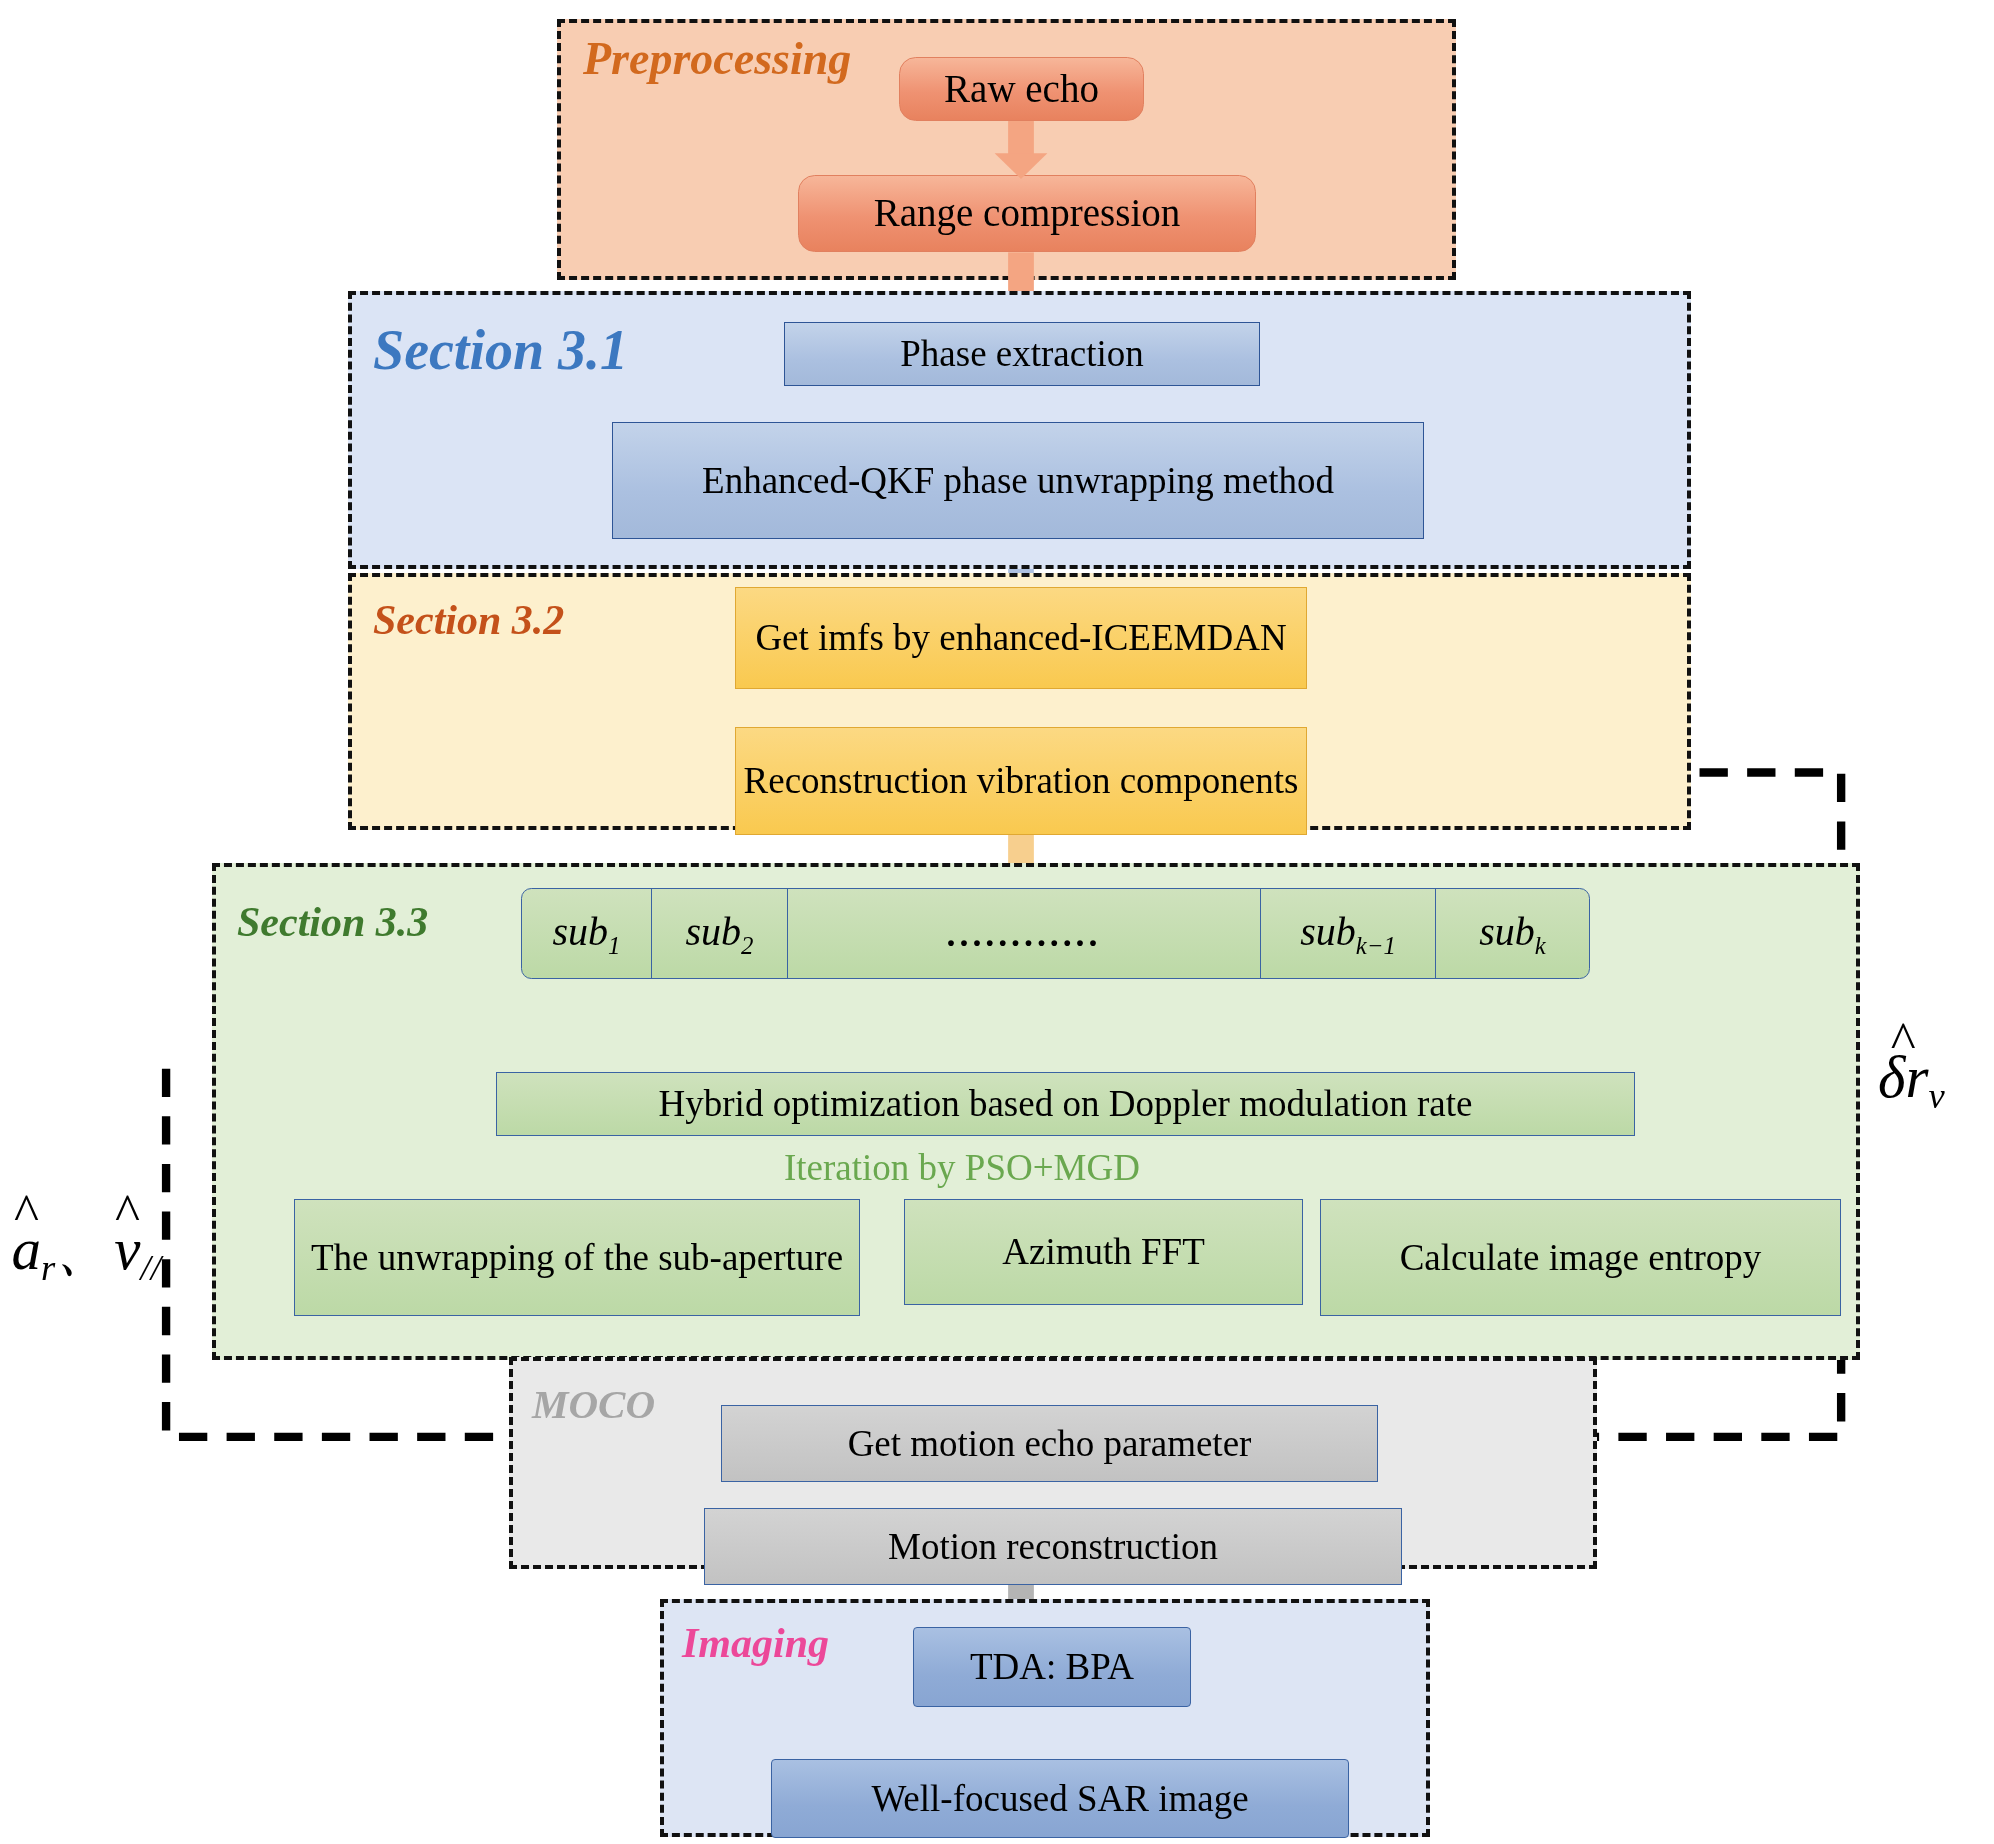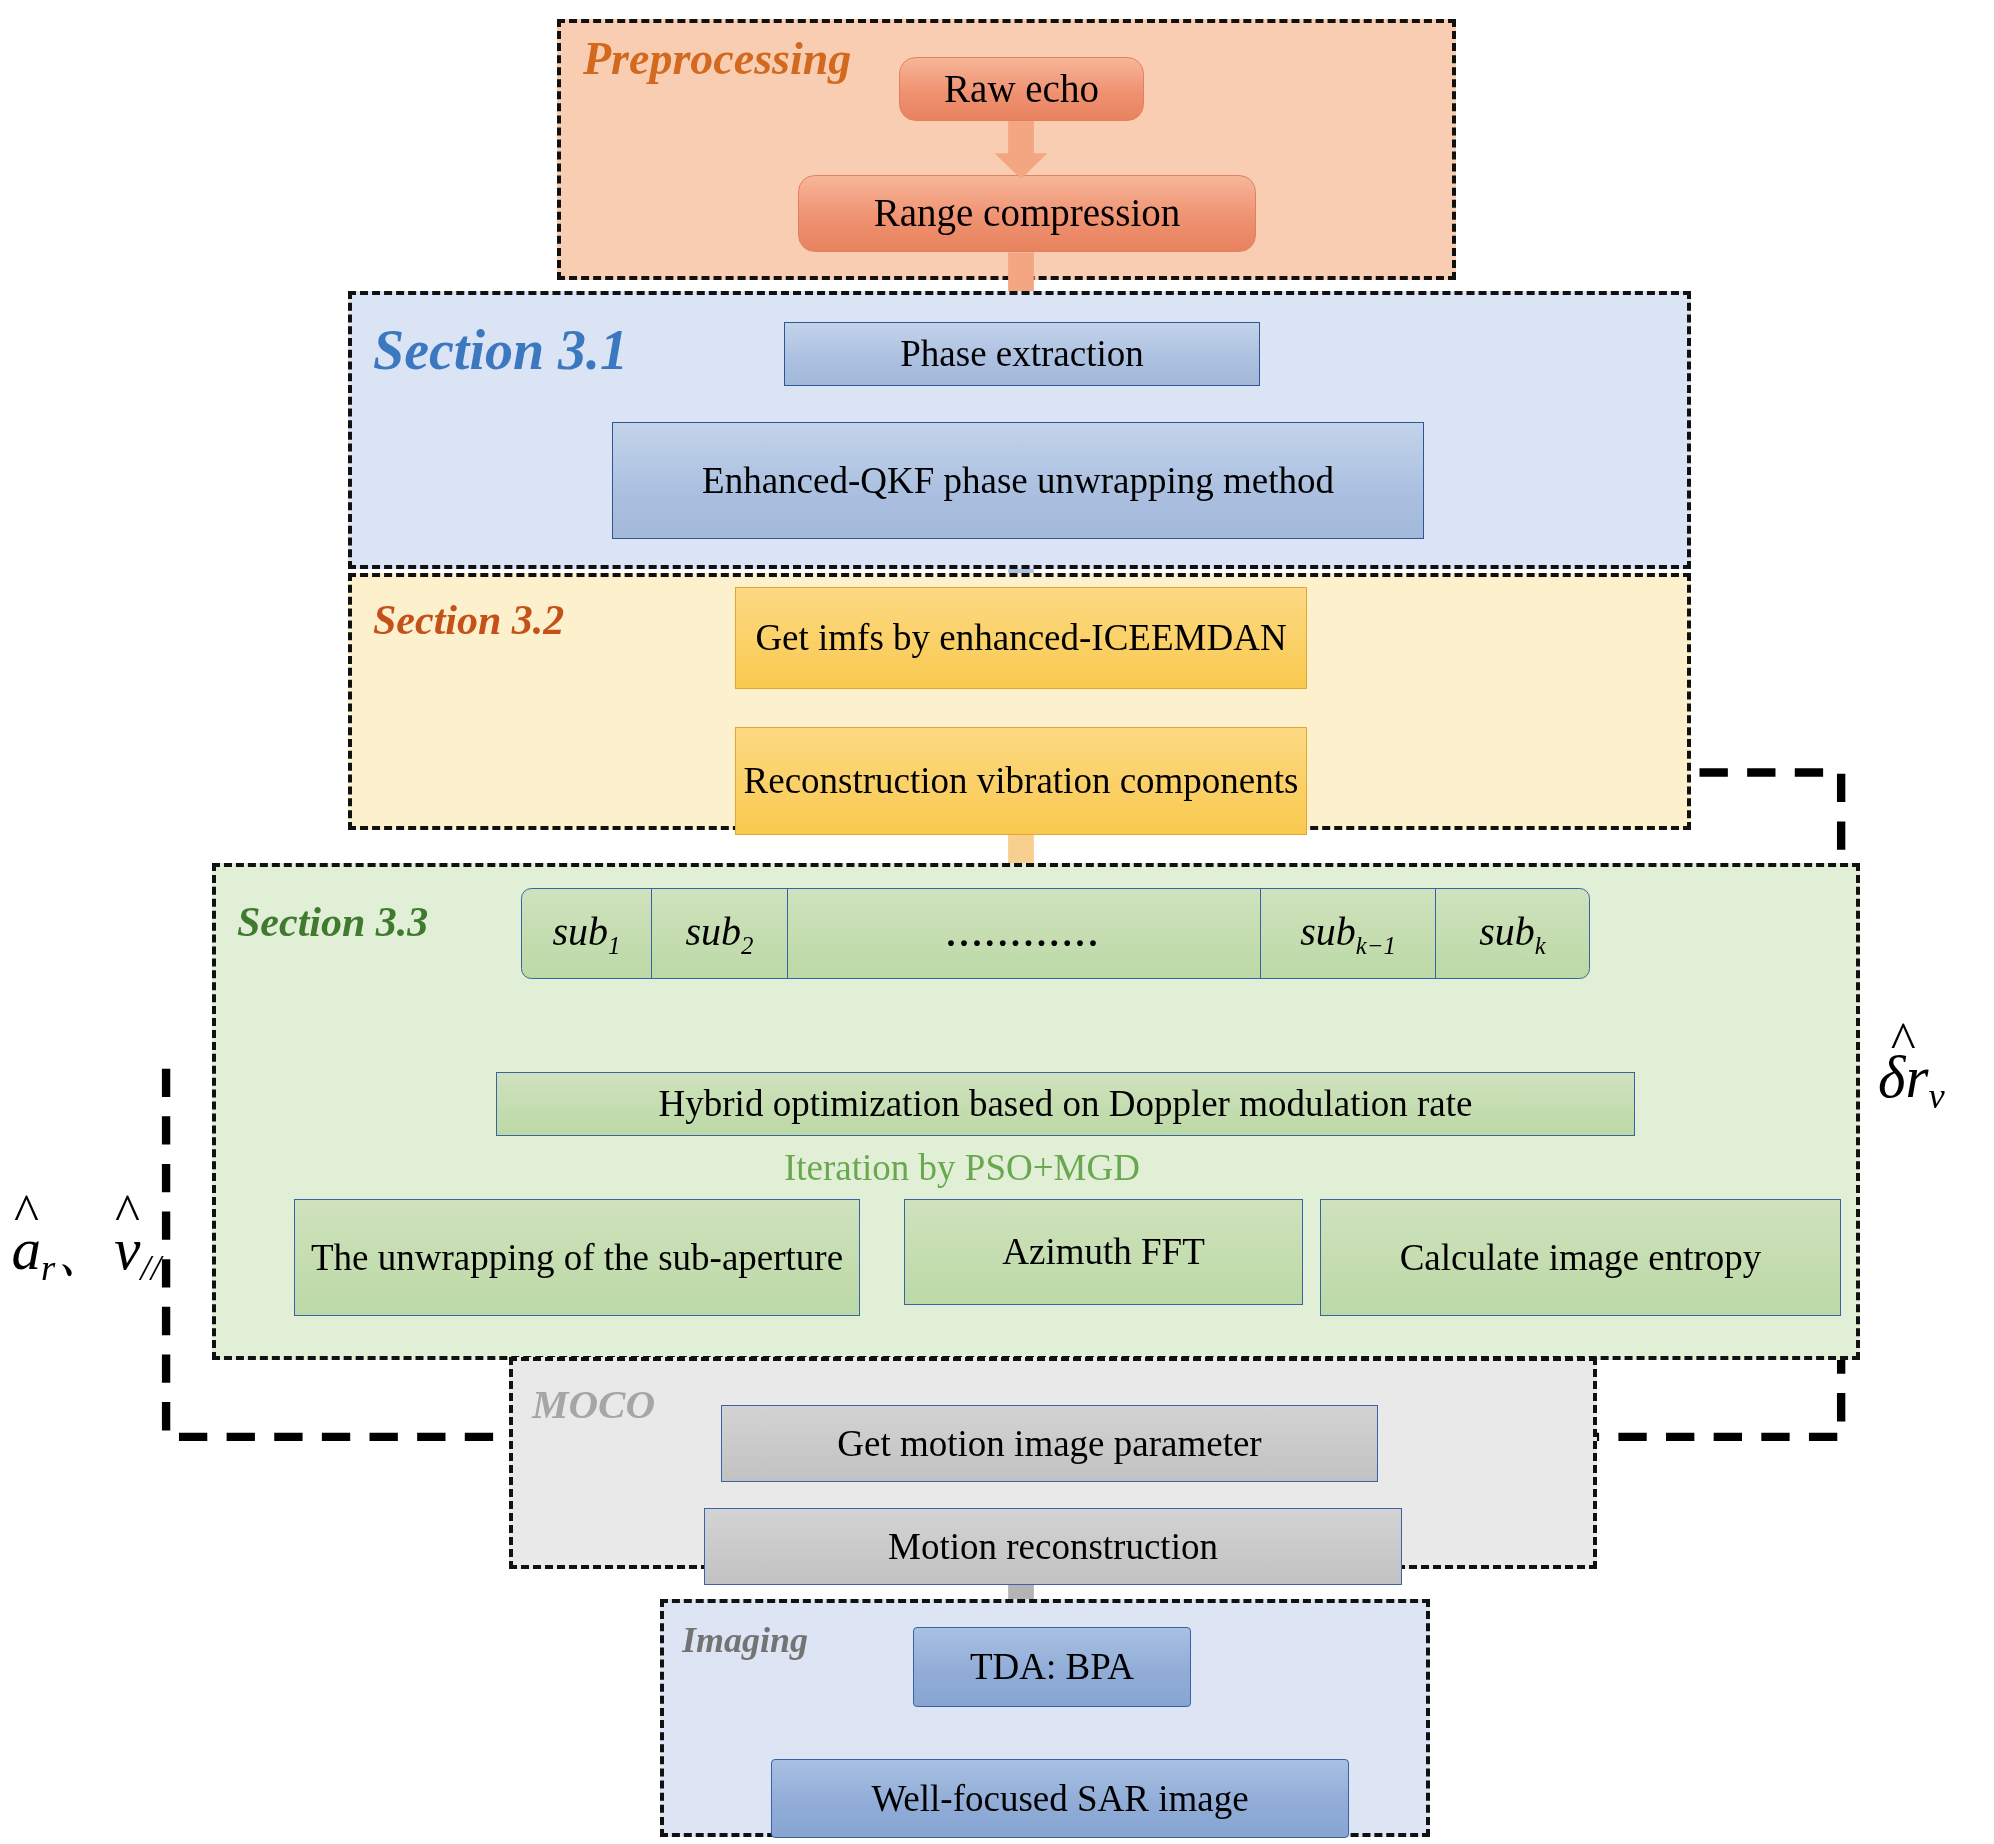--- a/index.html
+++ b/index.html
@@ -224,30 +224,30 @@
 
   <div class="box b-green" style="left:1320px;top:1199px;width:521px;height:117px;font-size:37px;">
     <span>Calculate image entropy</span>
   </div>
 
   <div class="section" style="left:509px;top:1357px;width:1088px;height:212px;background:#e9e9e9;
               border:4.5px dashed #111;"></div>
   <div class="sect-title" style="left:532px;top:1384px;font-size:41px;color:#a6a6a6;">MOCO</div>
 
   <div class="box b-gray" style="left:721px;top:1405px;width:657px;height:77px;font-size:37px;">
-    <span>Get motion image parameter</span>
+    <span>Get motion echo parameter</span>
   </div>
 
   <div class="box b-gray" style="left:704px;top:1508px;width:698px;height:77px;font-size:37px;">
     <span>Motion reconstruction</span>
   </div>
 
   <div class="section" style="left:660px;top:1599px;width:770px;height:238px;background:#dde5f4;
               border:4.5px dashed #111;"></div>
-  <div class="sect-title" style="left:682px;top:1622px;font-size:36px;color:#737373;">Imaging</div>
+  <div class="sect-title" style="left:682px;top:1622px;font-size:42px;color:#ec4899;">Imaging</div>
 
   <div class="box b-blue-round" style="left:913px;top:1627px;width:278px;height:80px;font-size:37px;">
     <span>TDA: BPA</span>
   </div>
 
   <div class="box b-blue-round" style="left:771px;top:1759px;width:578px;height:79px;font-size:37px;">
     <span>Well-focused SAR image</span>
   </div>
 
   <div class="math" style="left:11.6px;top:1210px;font-size:59px;">

